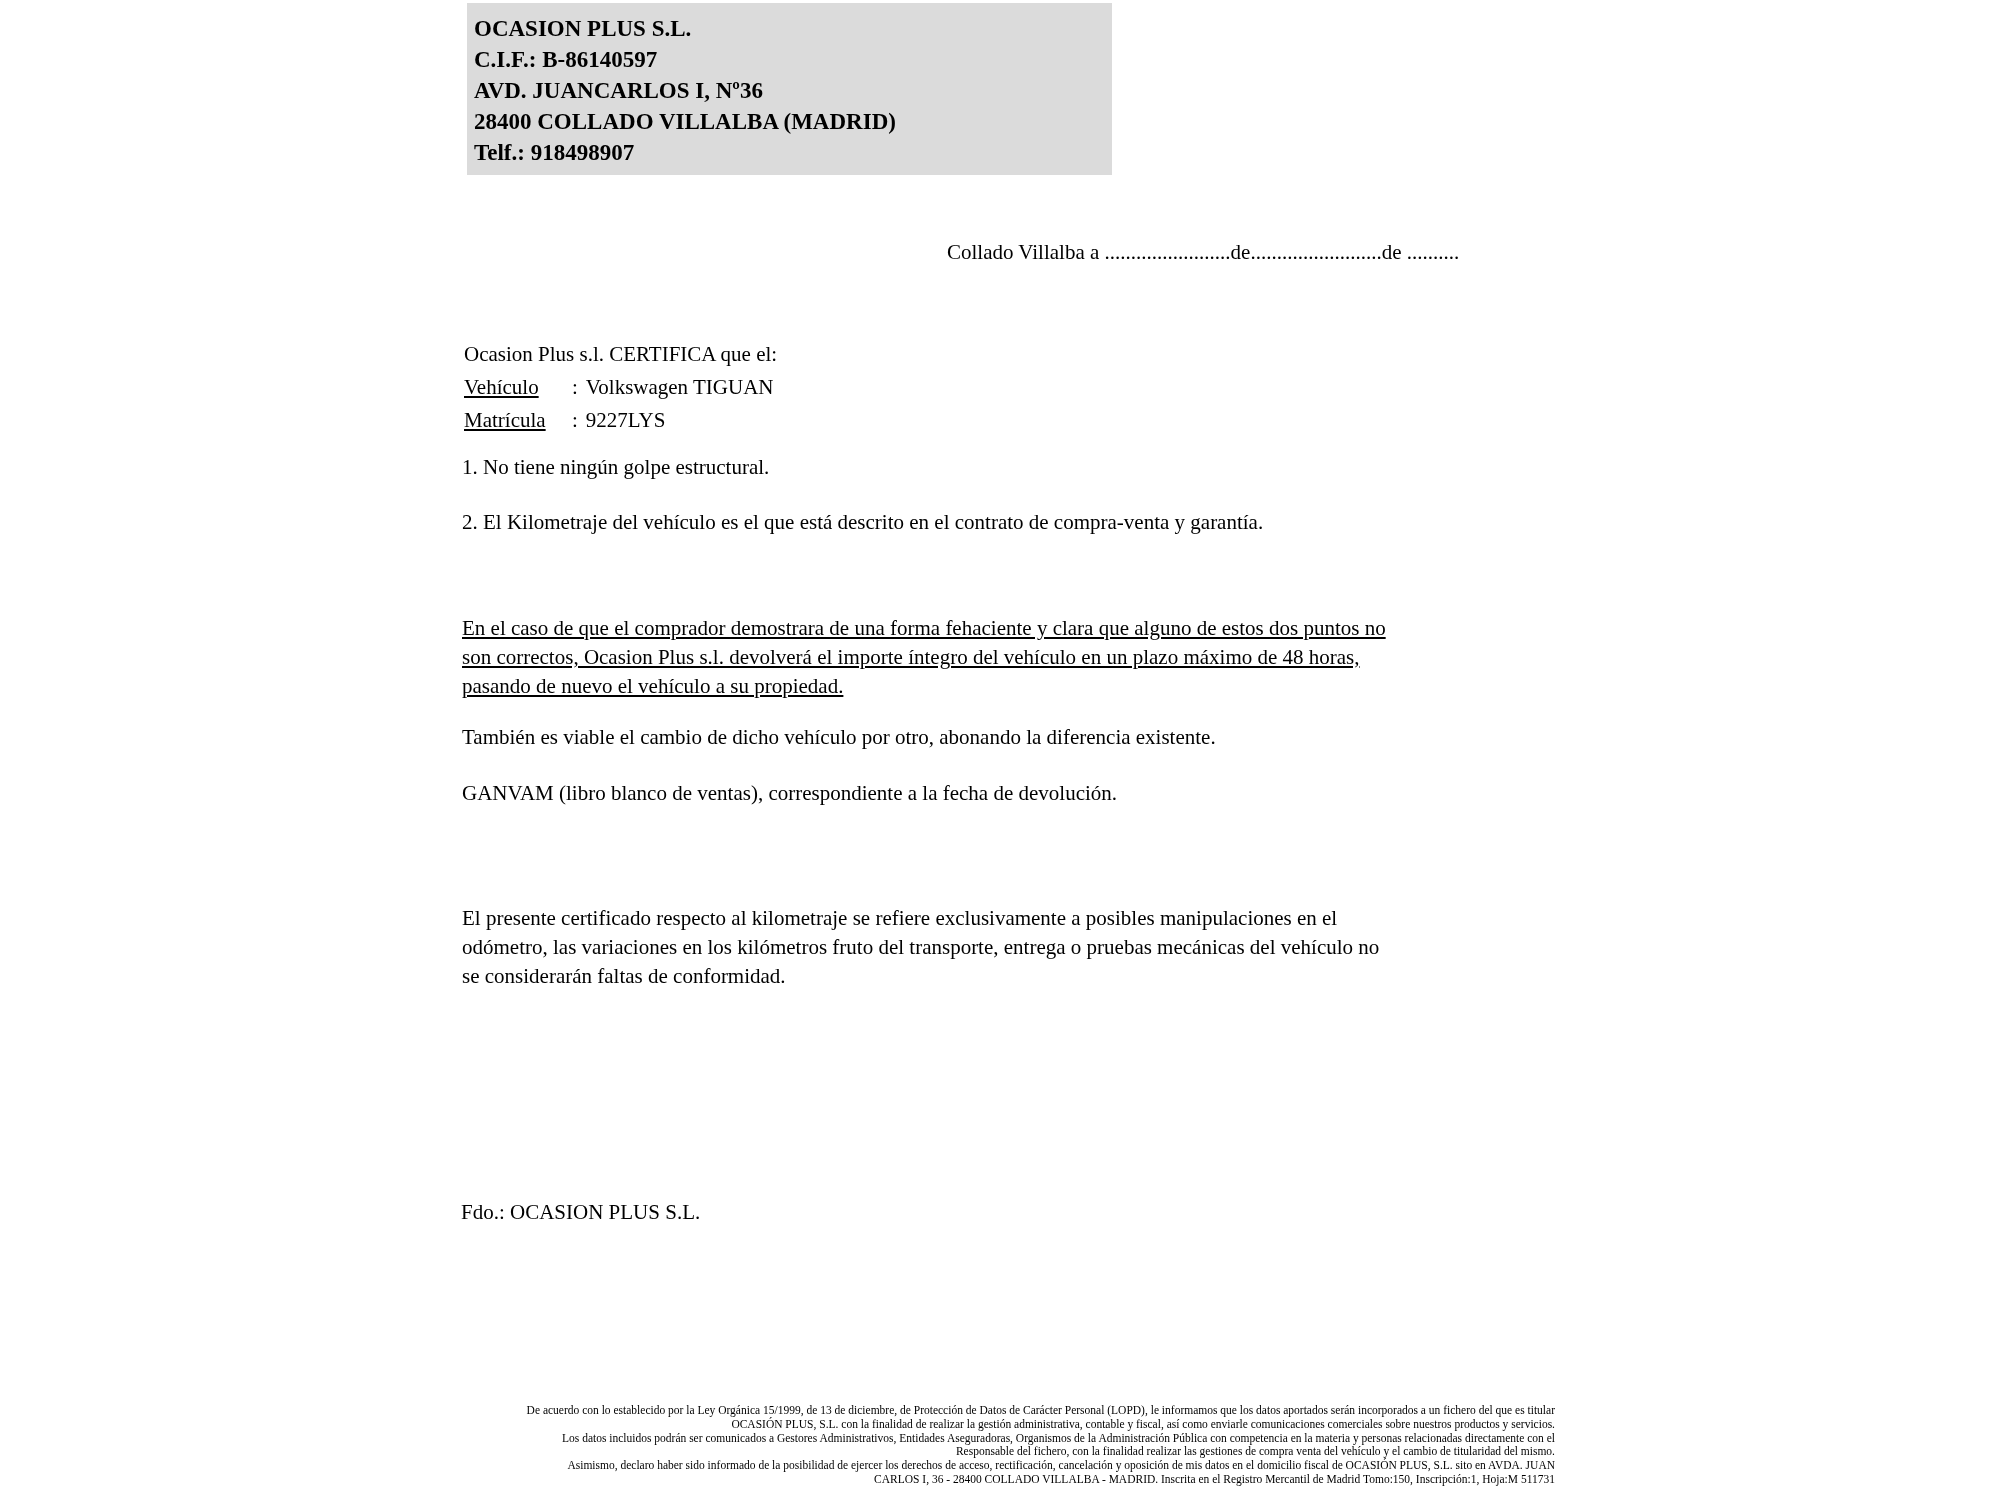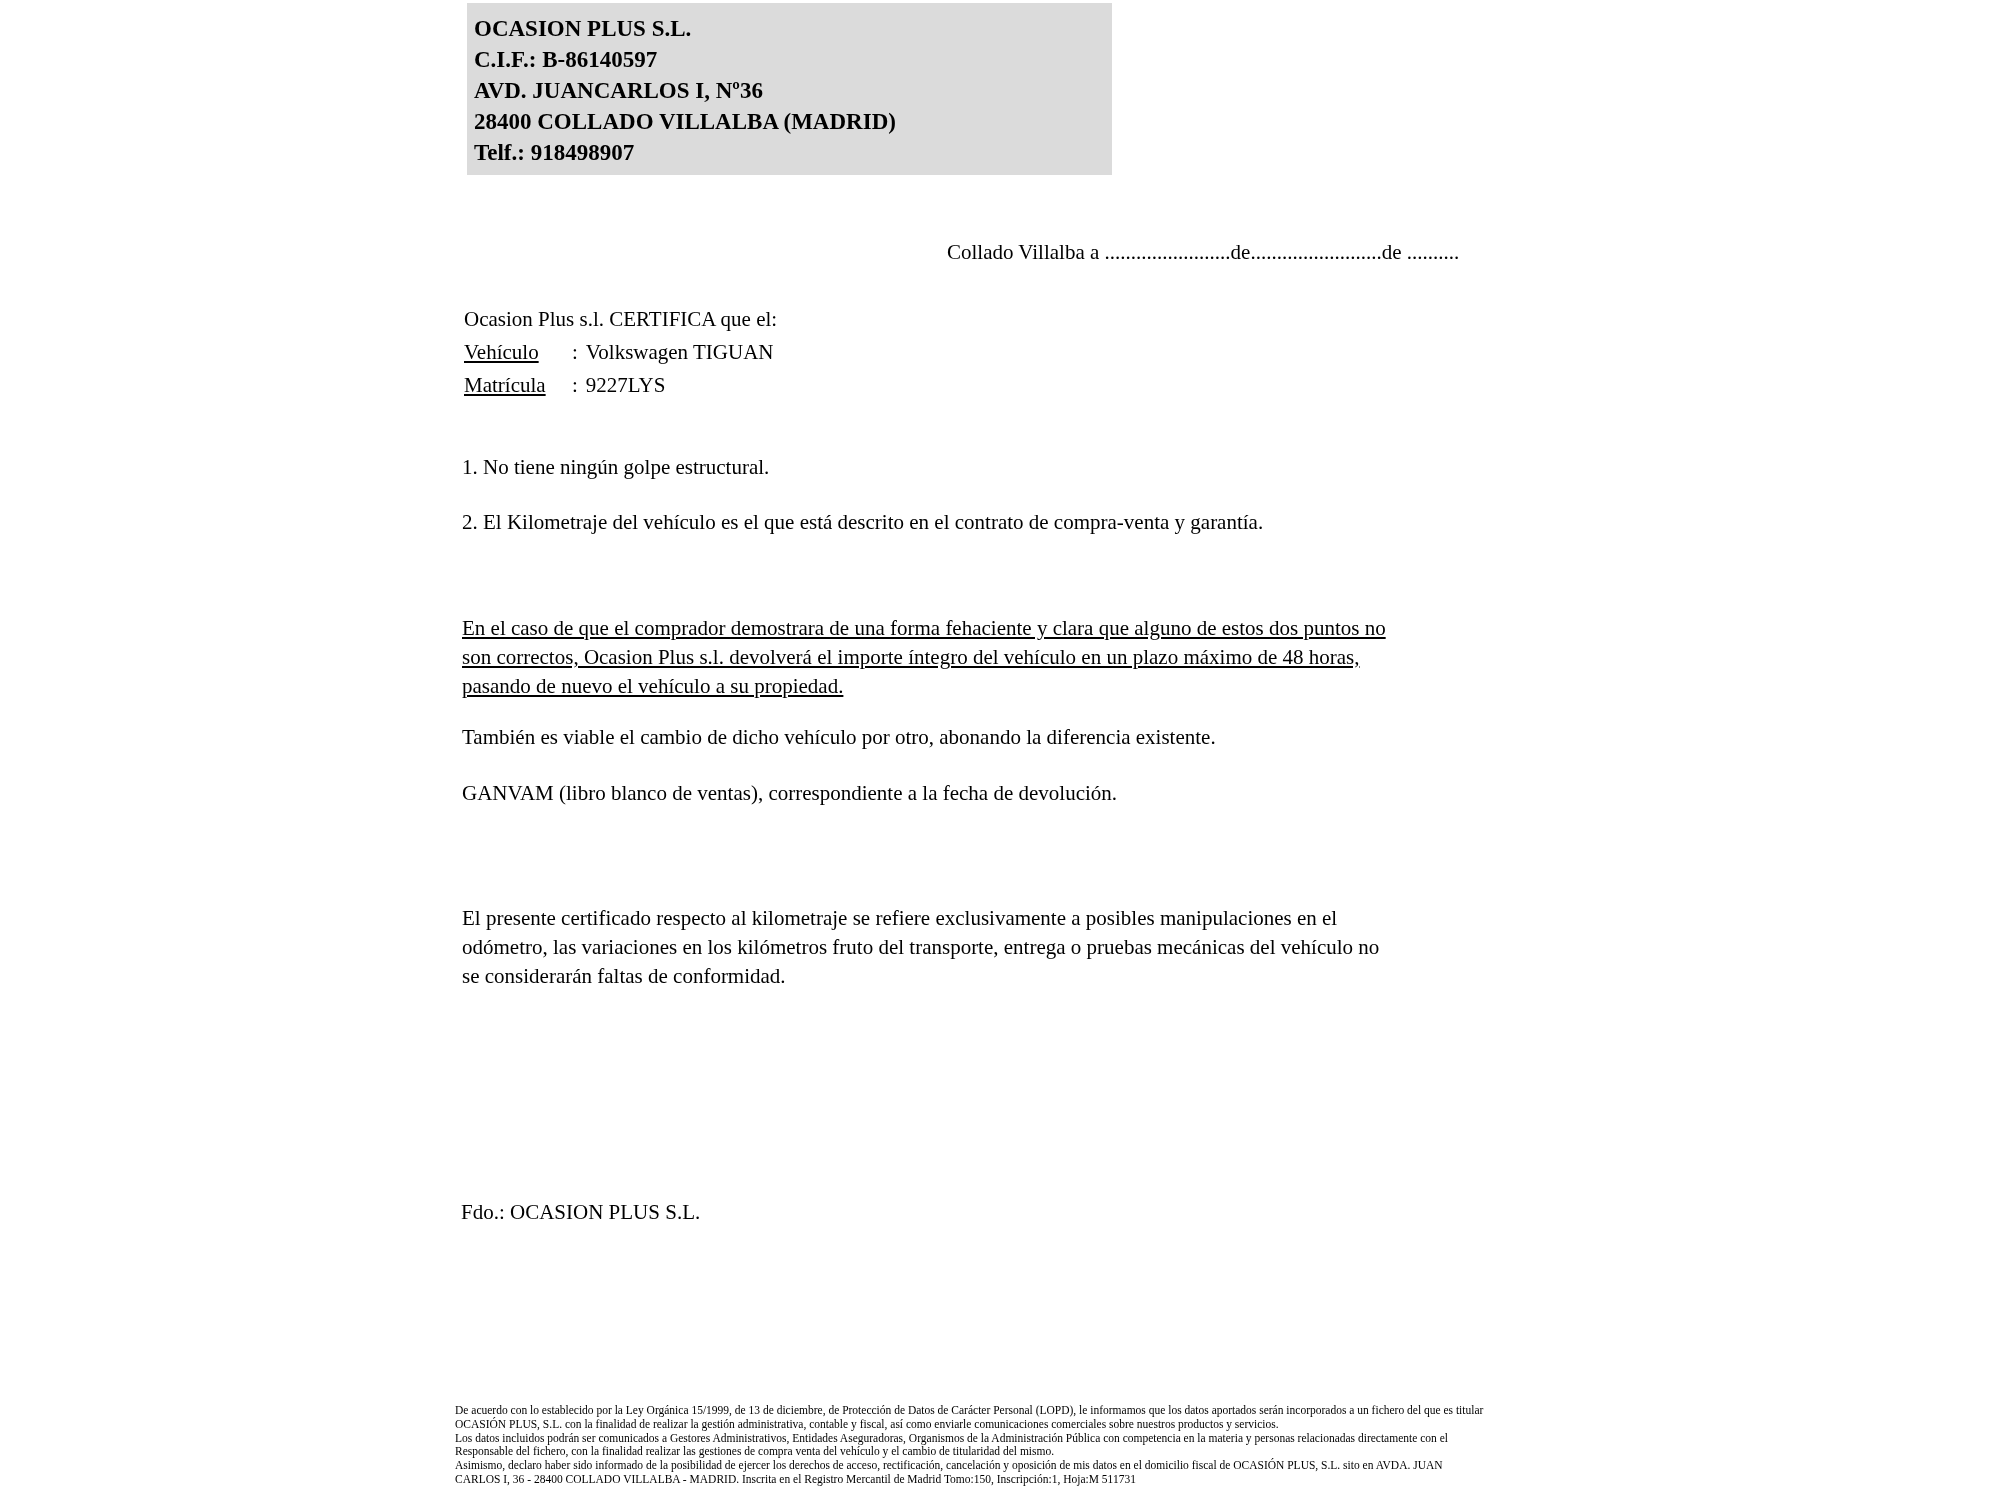--- a/index.html
+++ b/index.html
@@ -40,20 +40,21 @@
     white-space: nowrap;
   }
   .certify-block {
     position: absolute;
     left: 464px;
     top: 303px;
     font-size: 21px;
   }
   .certify-intro {
     line-height: 33px;
+    margin-top: 35px;
   }
   .certify-row {
     line-height: 33px;
     white-space: nowrap;
   }
   .certify-label {
     display: inline-block;
     min-width: 108px;
     text-decoration: underline;
   }
@@ -75,20 +76,21 @@
     font-size: 21px;
     white-space: nowrap;
   }
   .legal-footer {
     position: absolute;
     left: 455px;
     top: 1404px;
     width: 1100px;
     font-size: 11.5px;
     line-height: 13.8px;
+    text-align: right;
   }
   .legal-line { white-space: nowrap; }
 </style>
 </head>
 <body>
 
 <div class="page">
 
   <div class="company-block">
     <div class="company-line">OCASION PLUS S.L.</div>

